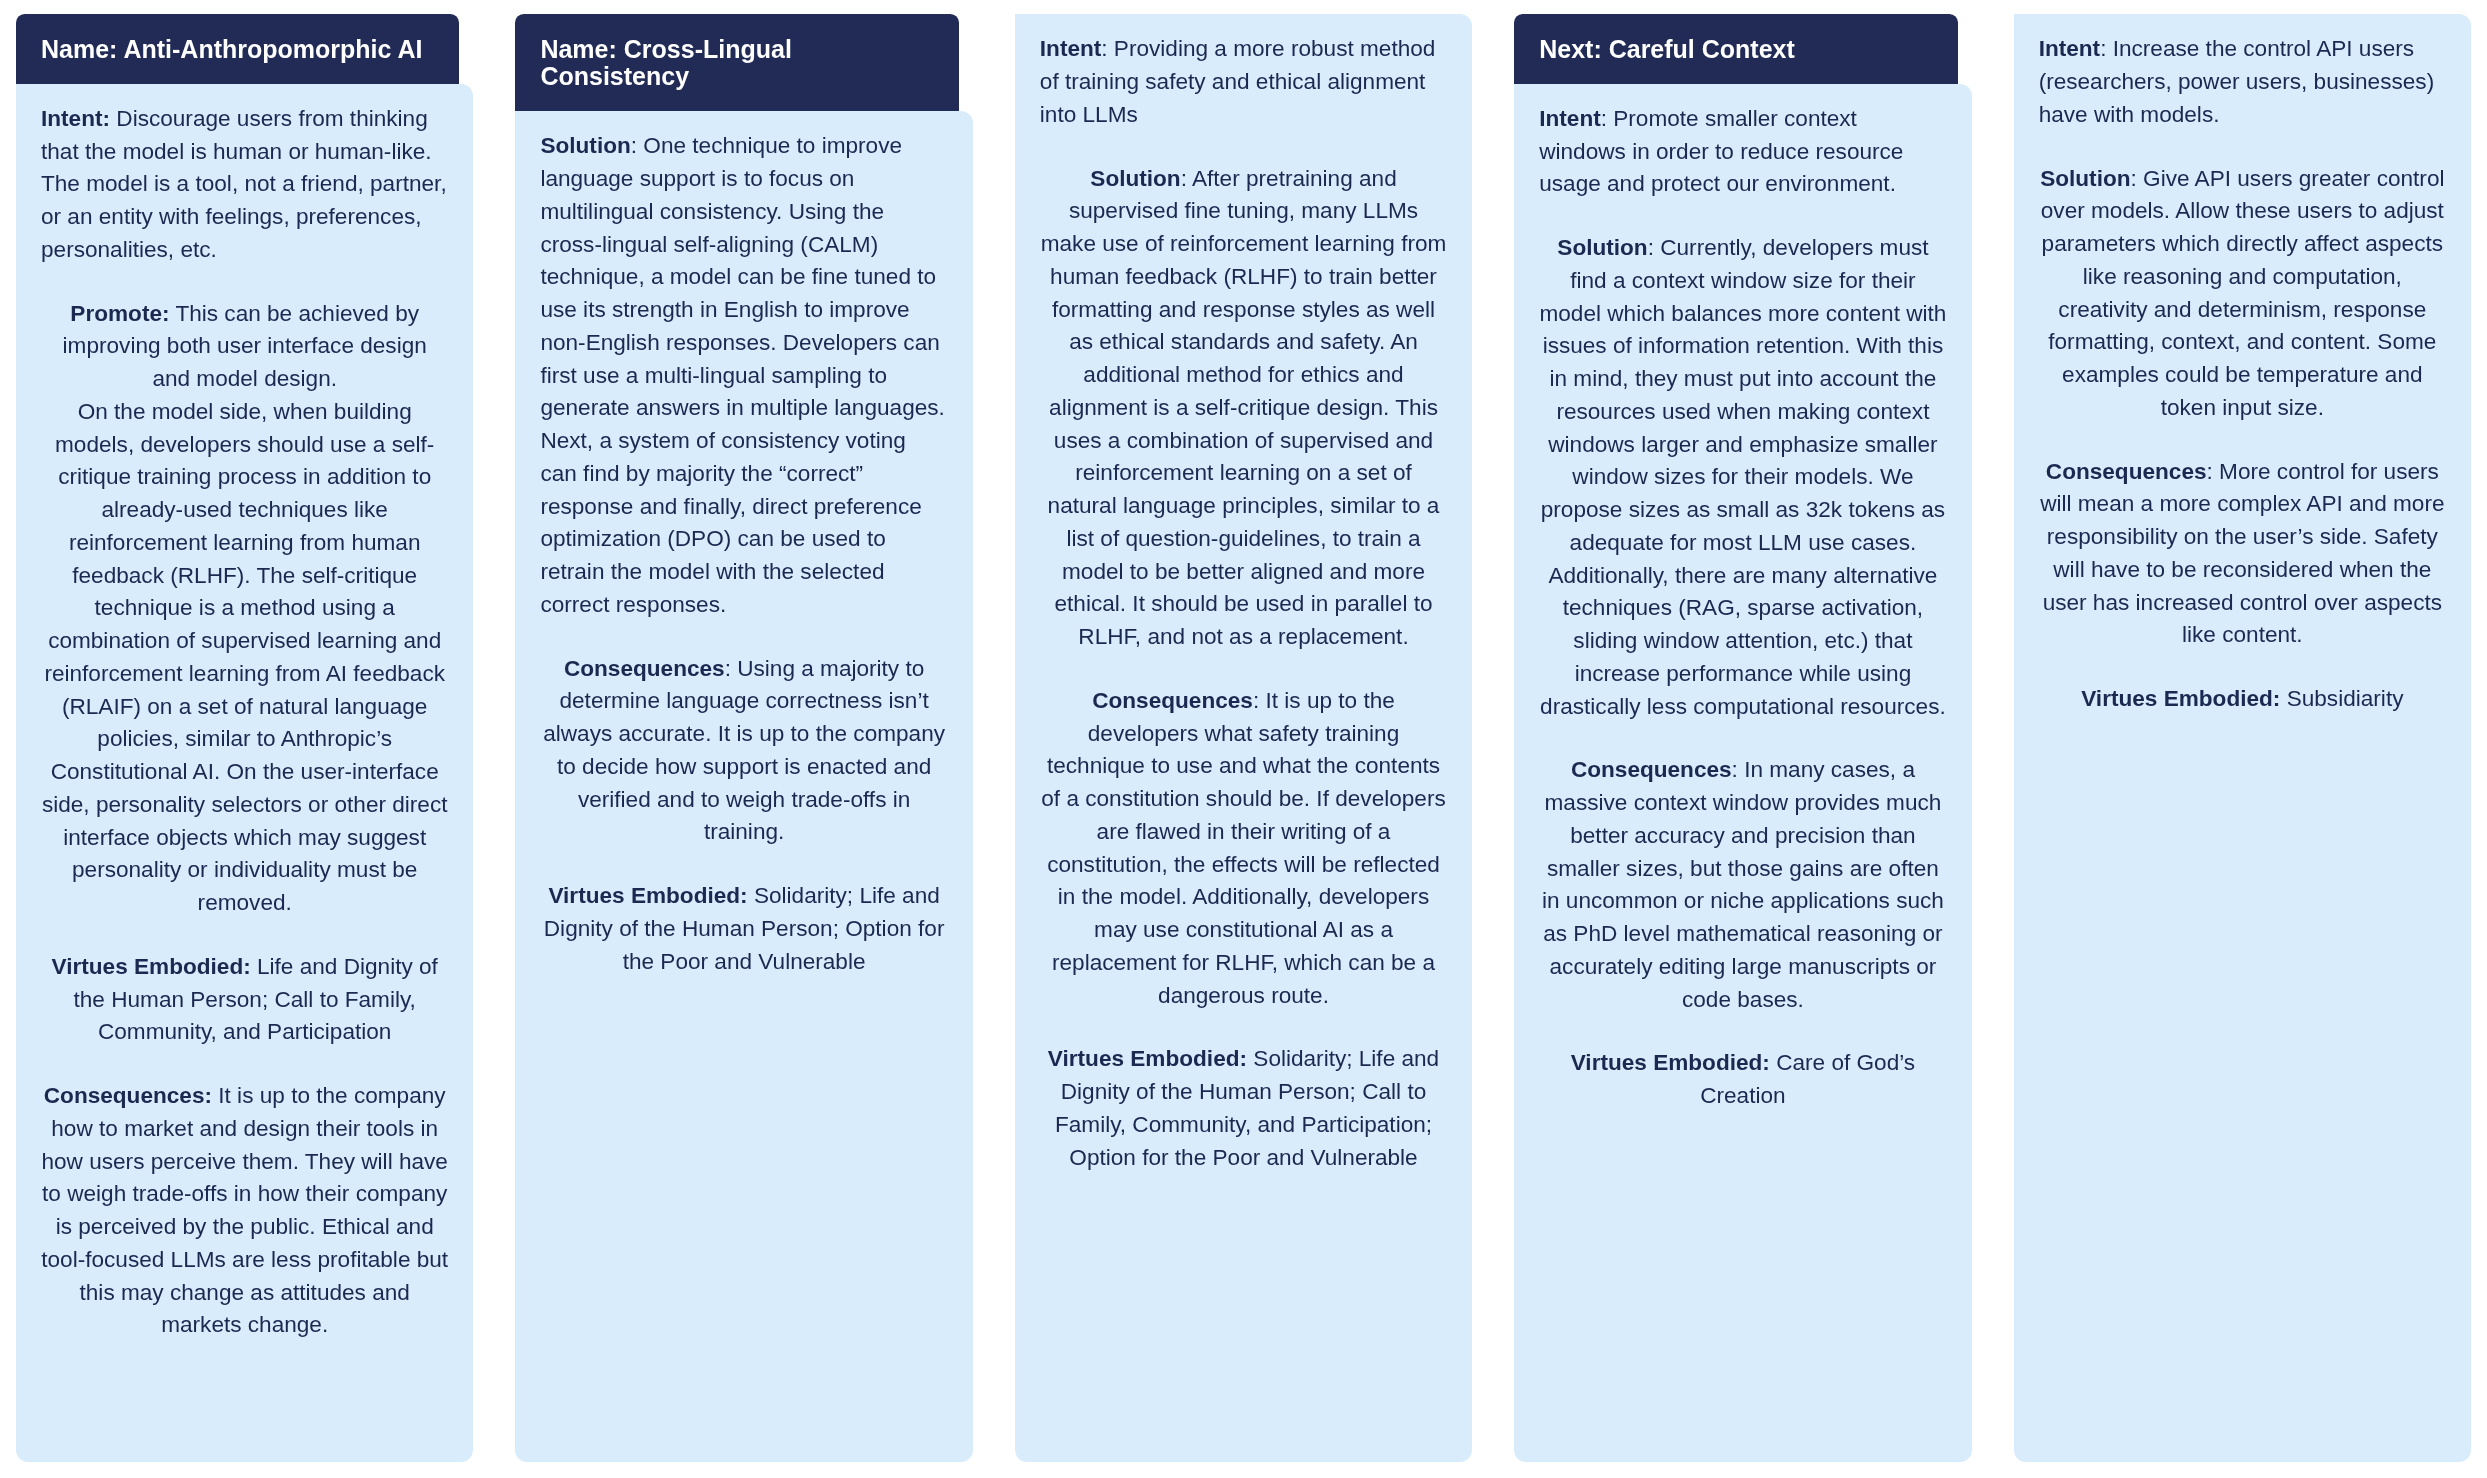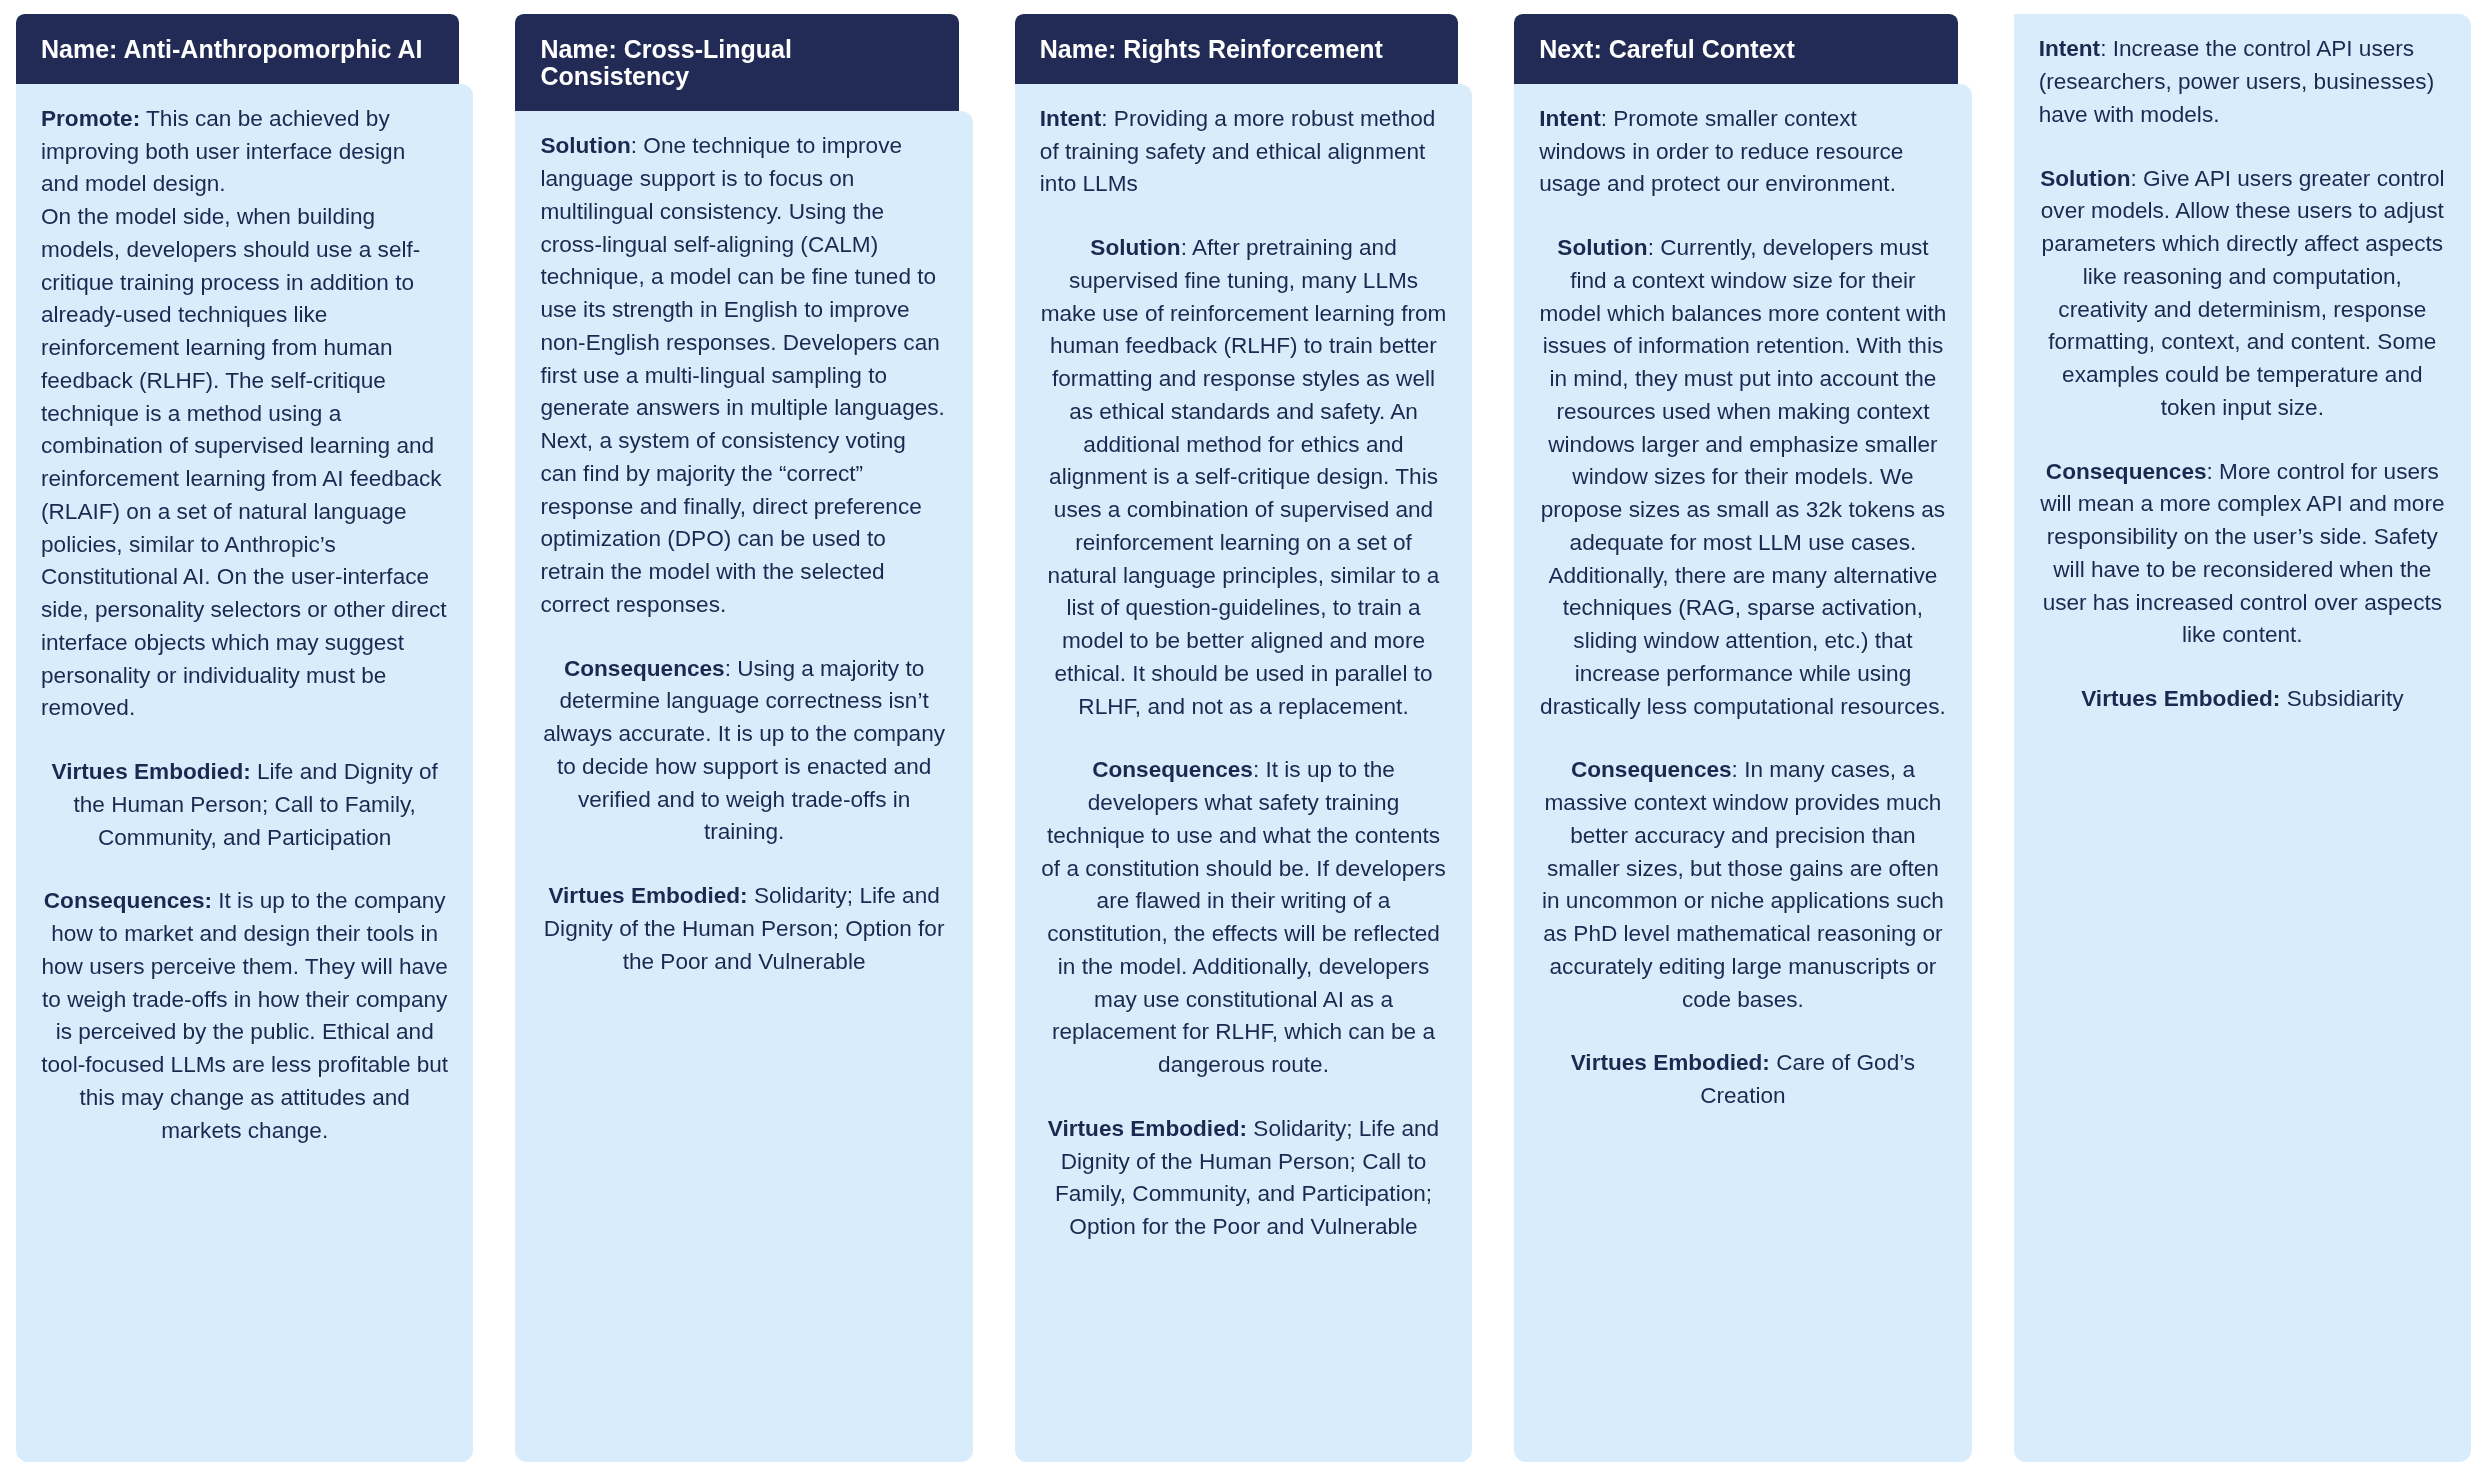--- a/index.html
+++ b/index.html
@@ -66,20 +66,23 @@
 <body>
 
 <div class="board">
 
   <div class="card">
     <div class="card-header">
       <span>Name: Anti-Anthropomorphic AI</span>
     </div>
     <div class="card-body">
       <div class="section">
+        <span class="label">Intent:</span><span class="text"> Discourage users from thinking that the model is human or human-like. The model is a tool, not a friend, partner, or an entity with feelings, preferences, personalities, etc.</span>
+      </div>
+      <div class="section">
         <span class="label">Promote:</span><span class="text"> This can be achieved by improving both user interface design and model design.
 On the model side, when building models, developers should use a self-critique training process in addition to already-used techniques like reinforcement learning from human feedback (RLHF). The self-critique technique is a method using a combination of supervised learning and reinforcement learning from AI feedback (RLAIF) on a set of natural language policies, similar to Anthropic’s Constitutional AI. On the user-interface side, personality selectors or other direct interface objects which may suggest personality or individuality must be removed.</span>
       </div>
       <div class="section">
         <span class="label">Virtues Embodied:</span><span class="text"> Life and Dignity of the Human Person; Call to Family, Community, and Participation</span>
       </div>
       <div class="section">
         <span class="label">Consequences:</span><span class="text"> It is up to the company how to market and design their tools in how users perceive them. They will have to weigh trade-offs in how their company is perceived by the public. Ethical and tool-focused LLMs are less profitable but this may change as attitudes and markets change.</span>
       </div>
     </div>
@@ -96,23 +99,20 @@
       <div class="section">
         <span class="label">Consequences</span><span class="text">: Using a majority to determine language correctness isn’t always accurate. It is up to the company to decide how support is enacted and verified and to weigh trade-offs in training.</span>
       </div>
       <div class="section">
         <span class="label">Virtues Embodied:</span><span class="text"> Solidarity; Life and Dignity of the Human Person; Option for the Poor and Vulnerable</span>
       </div>
     </div>
   </div>
 
   <div class="card">
-    <div class="card-header">
-      <span>Name: Rights Reinforcement</span>
-    </div>
     <div class="card-body">
       <div class="section">
         <span class="label">Intent</span><span class="text">: Providing a more robust method of training safety and ethical alignment into LLMs</span>
       </div>
       <div class="section">
         <span class="label">Solution</span><span class="text">: After pretraining and supervised fine tuning, many LLMs make use of reinforcement learning from human feedback (RLHF) to train better formatting and response styles as well as ethical standards and safety. An additional method for ethics and alignment is a self-critique design. This uses a combination of supervised and reinforcement learning on a set of natural language principles, similar to a list of question-guidelines, to train a model to be better aligned and more ethical. It should be used in parallel to RLHF, and not as a replacement.</span>
       </div>
       <div class="section">
         <span class="label">Consequences</span><span class="text">: It is up to the developers what safety training technique to use and what the contents of a constitution should be. If developers are flawed in their writing of a constitution, the effects will be reflected in the model. Additionally, developers may use constitutional AI as a replacement for RLHF, which can be a dangerous route.</span>
       </div>

